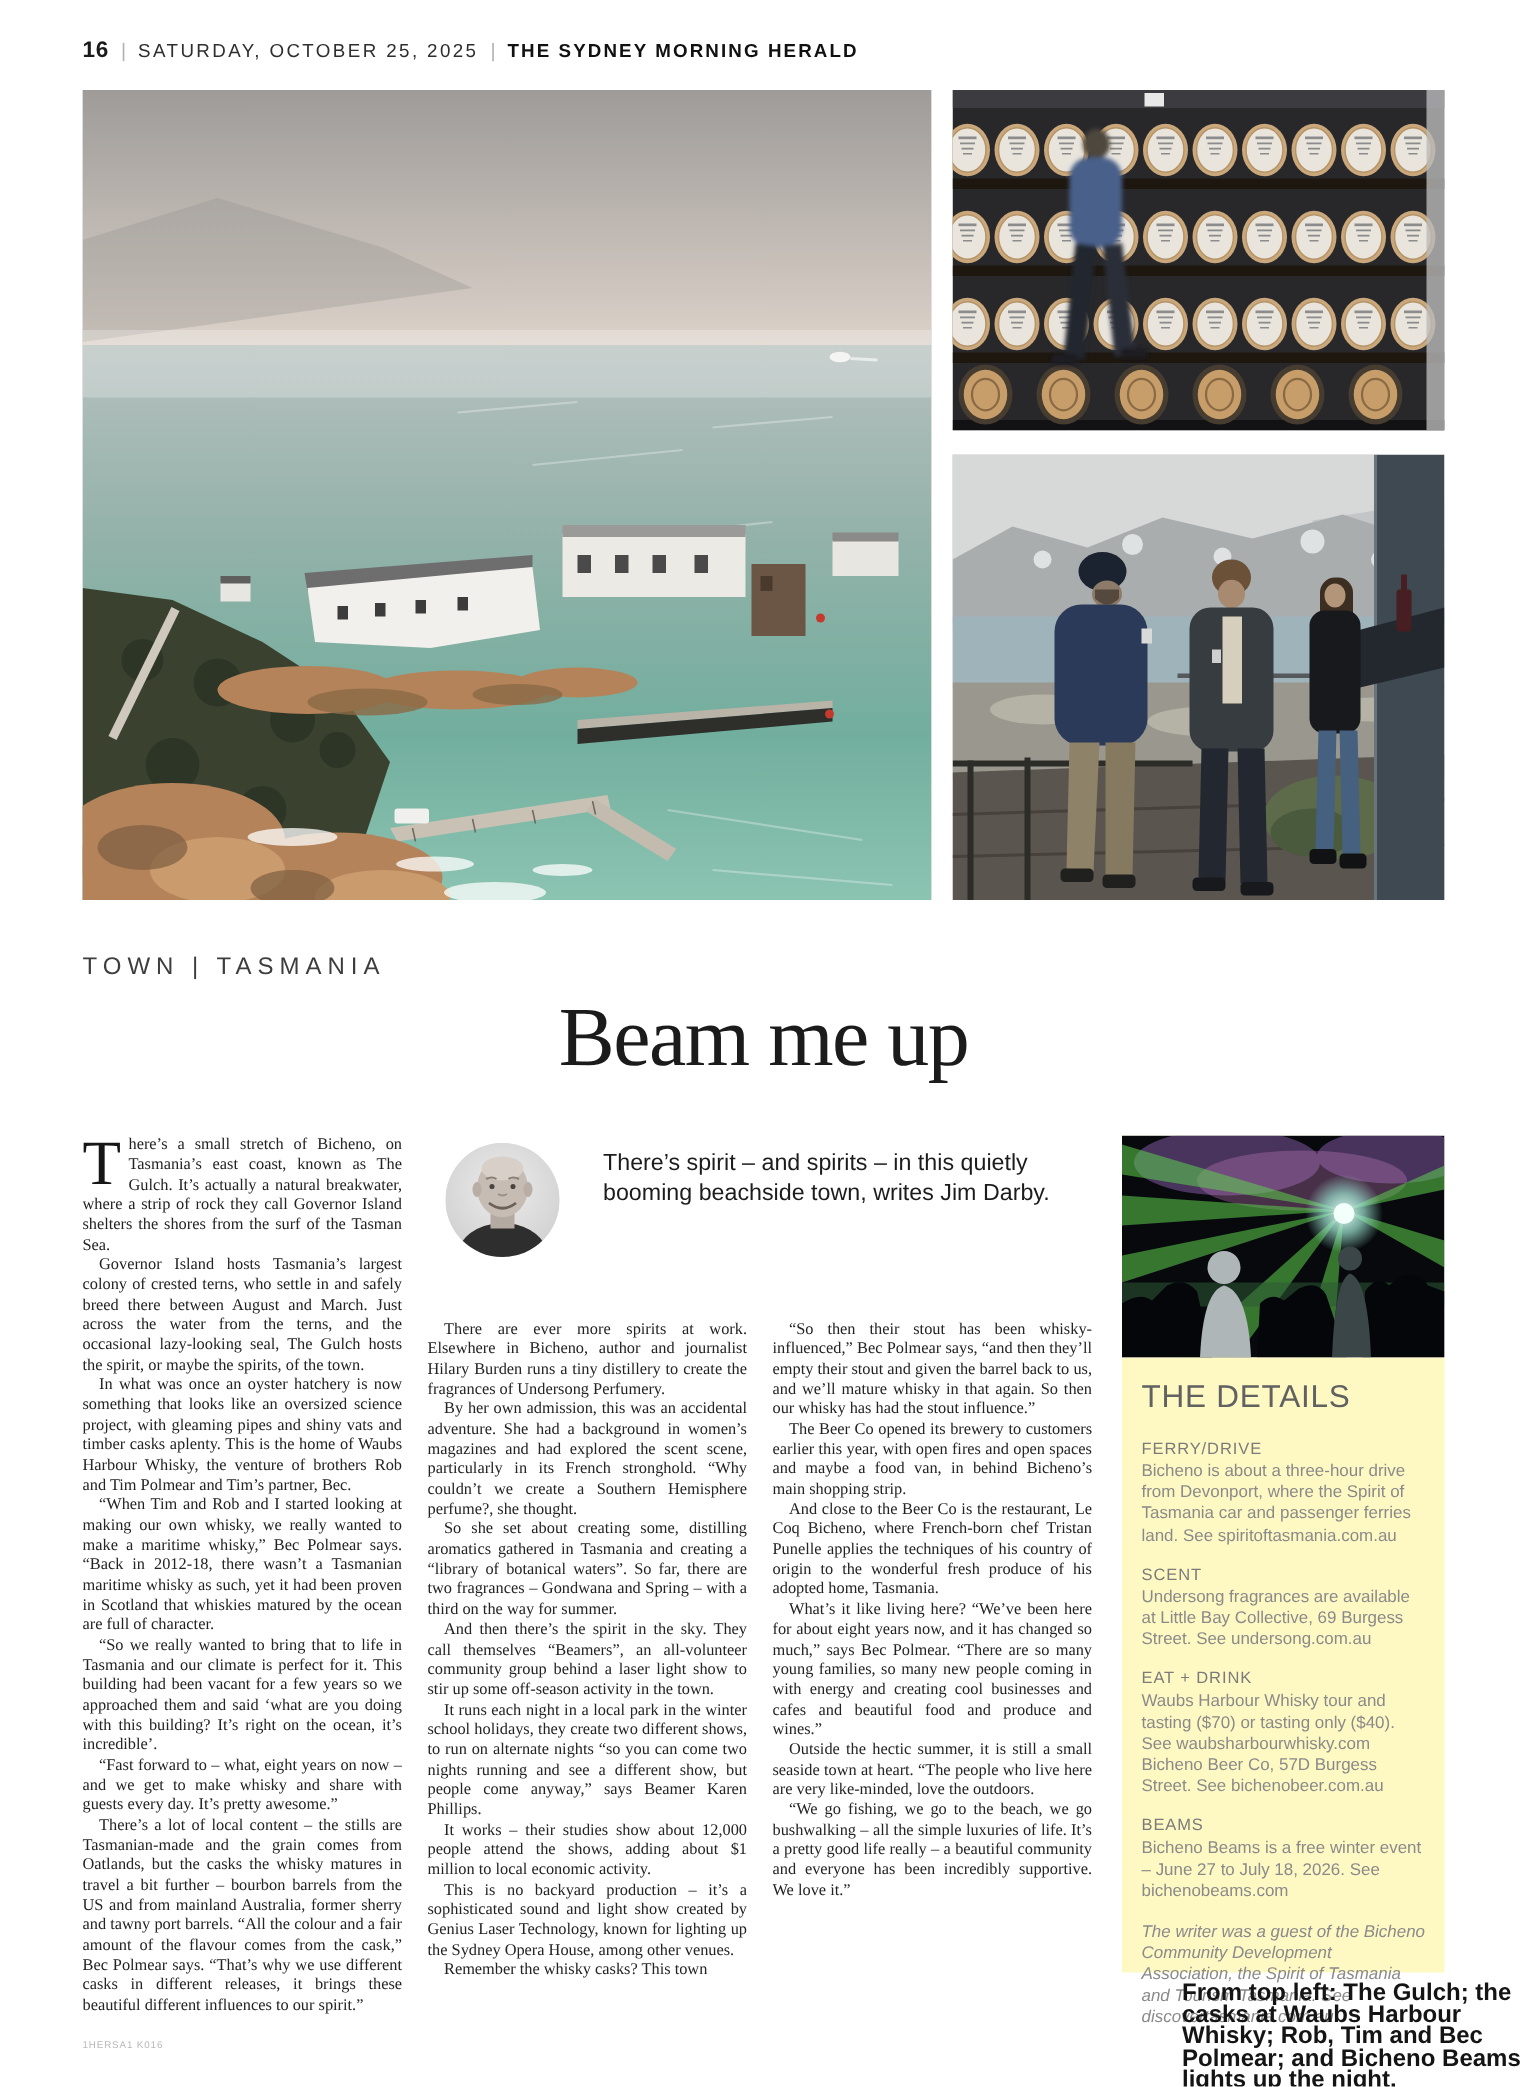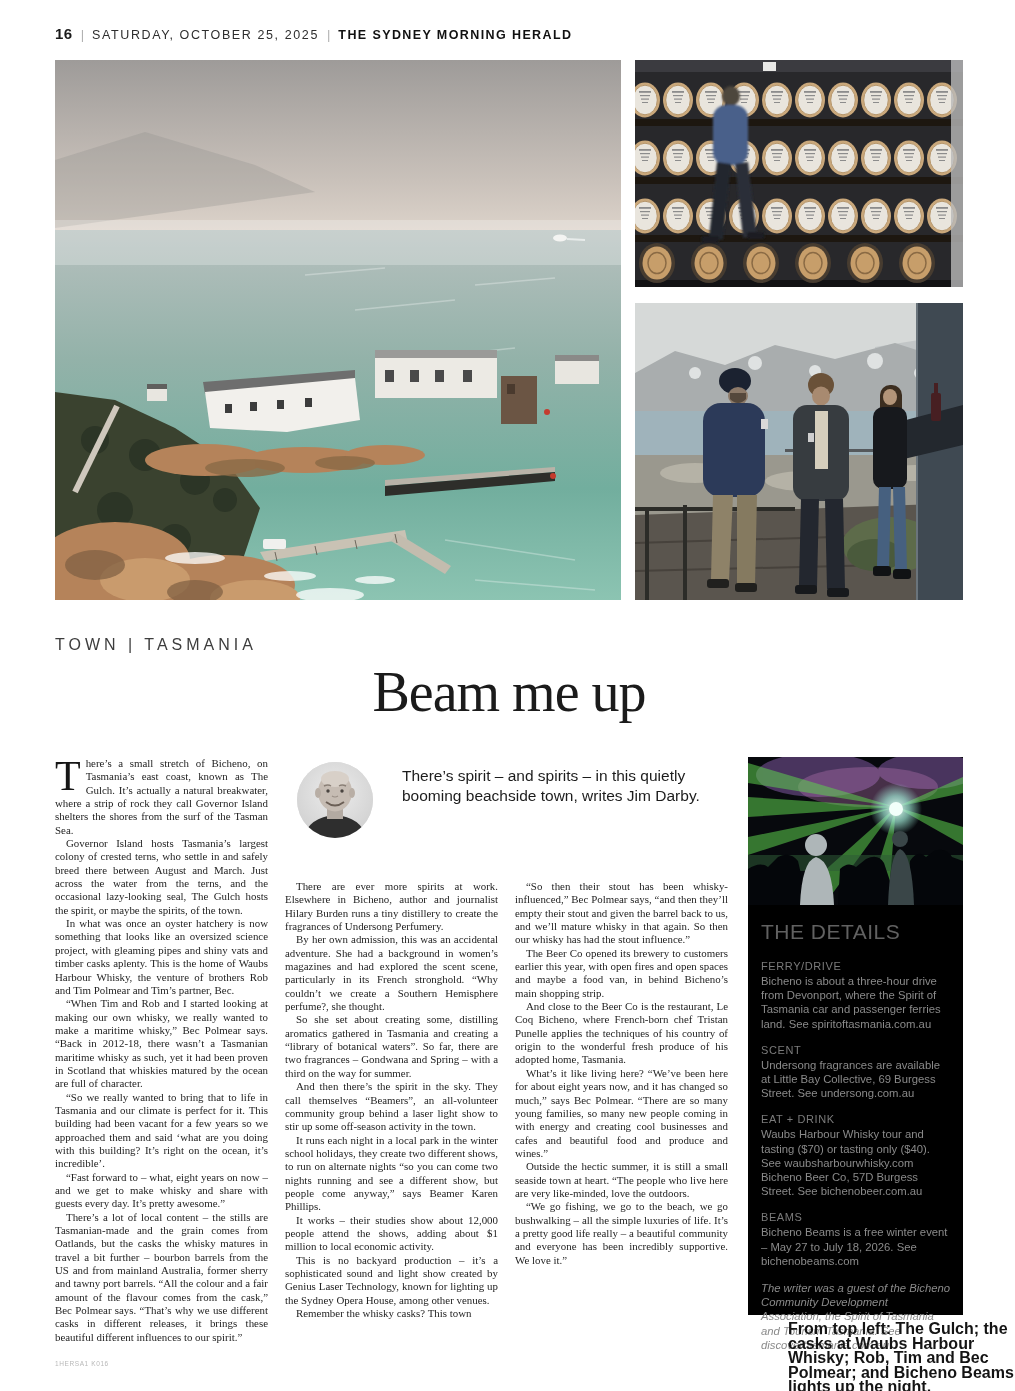--- a/index.html
+++ b/index.html
@@ -31,21 +31,21 @@
        text-align:justify;overflow:hidden;}
   .c1{left:55px;top:757px;height:600px;}
   .c2{left:285px;top:880px;height:478px;}
   .c3{left:515px;top:880px;height:478px;}
   .col p{margin:0;}
   .col p.ind{text-indent:11px;}
   .dropcap{float:left;font-size:42px;line-height:34px;padding:2px 5px 0 0;color:#161616;}
   .marker{position:absolute;left:55px;top:1360px;font-family:"Liberation Sans",sans-serif;
           font-size:6.5px;color:#b8b8b8;letter-spacing:.6px;}
   
-  .details{position:absolute;left:748px;top:757px;width:215px;height:558px;background:#000000;}
+  .details{position:absolute;left:748px;top:757px;width:215px;height:558px;background:#fef9c3;}
   .ph4{left:0;top:0;width:215px;height:148px;position:absolute;}
   .details-inner{position:absolute;left:13px;right:12px;top:148px;}
   .d-title{font-family:"Liberation Sans",sans-serif;font-size:21px;color:#616161;letter-spacing:.5px;margin:15px 0 16px;}
   .d-label{font-family:"Liberation Sans",sans-serif;font-size:11px;color:#7b7b7b;letter-spacing:.6px;margin-bottom:2px;}
   .d-body{font-family:"Liberation Sans",sans-serif;font-size:11.3px;line-height:14.2px;color:#8a8a8a;
           margin-bottom:13px;white-space:pre-line;}
   .d-disc{font-family:"Liberation Sans",sans-serif;font-style:italic;font-size:11.3px;line-height:14.2px;color:#8a8a8a;margin-top:3px;}
   
   .caption{position:absolute;left:788px;top:1322px;width:232px;
            font-family:"Liberation Sans",sans-serif;font-weight:700;font-size:16px;line-height:14.6px;color:#141414;}
@@ -427,20 +427,20 @@
     <div class="details-inner">
       <div class="d-title">THE DETAILS</div>
       <div class="d-label">FERRY/DRIVE</div>
       <div class="d-body">Bicheno is about a three-hour drive from Devonport, where the Spirit of Tasmania car and passenger ferries land. See spiritoftasmania.com.au</div>
       <div class="d-label">SCENT</div>
       <div class="d-body">Undersong fragrances are available at Little Bay Collective, 69 Burgess Street. See undersong.com.au</div>
       <div class="d-label">EAT + DRINK</div>
       <div class="d-body">Waubs Harbour Whisky tour and tasting ($70) or tasting only ($40). See waubsharbourwhisky.com
 Bicheno Beer Co, 57D Burgess Street. See bichenobeer.com.au</div>
       <div class="d-label">BEAMS</div>
-      <div class="d-body">Bicheno Beams is a free winter event – May 27 to July 18, 2026. See bichenobeams.com</div>
+      <div class="d-body">Bicheno Beams is a free winter event – June 27 to July 18, 2026. See bichenobeams.com</div>
       <div class="d-disc">The writer was a guest of the Bicheno Community Development Association, the Spirit of Tasmania and Tourism Tasmania. See discovertasmania.com.au</div>
     </div>
   </aside>
 
   <div class="caption">From top left: The Gulch; the casks at Waubs Harbour Whisky; Rob, Tim and Bec Polmear; and Bicheno Beams lights up the night.</div>
 
 </div>
 
 </body></html>

